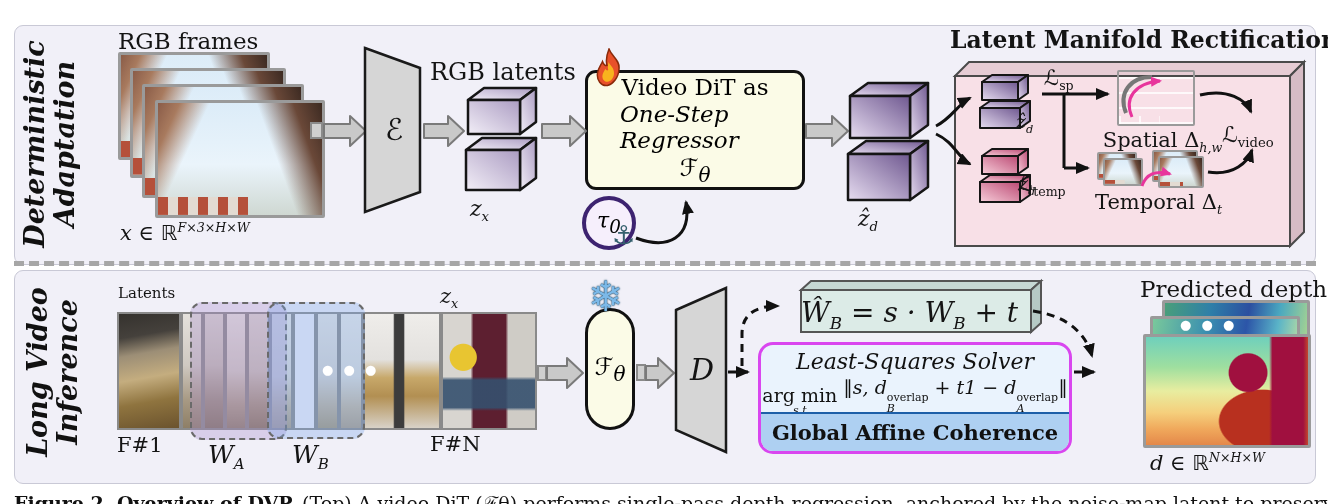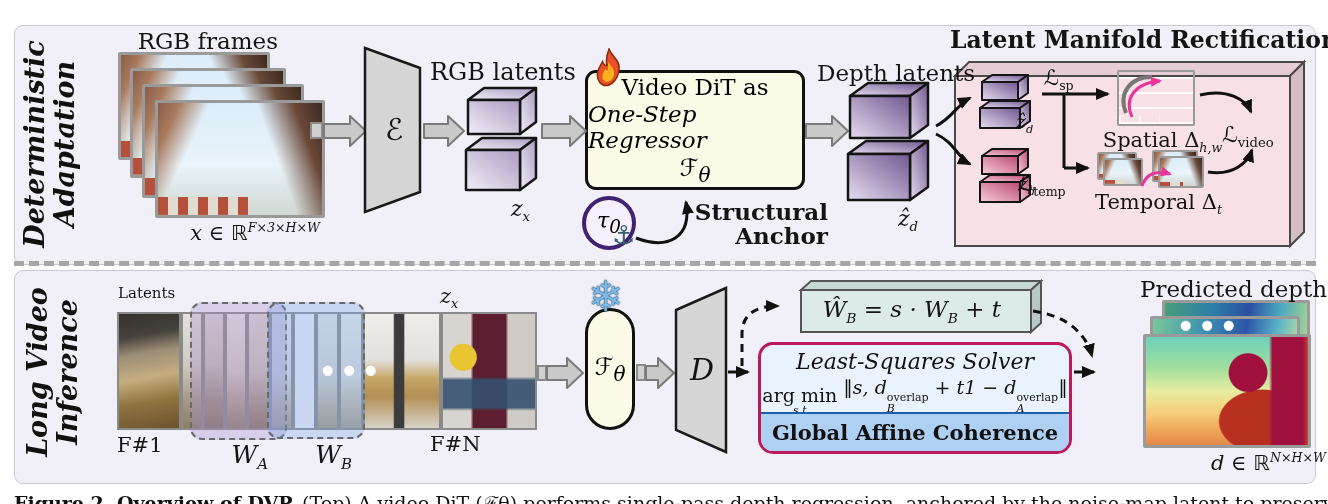--- a/index.html
+++ b/index.html
@@ -8,21 +8,21 @@
   #page{position:absolute;inset:0;width:1328px;height:504px;}
 
   .panel{position:absolute;left:14px;width:1300px;background:#f1f0f8;
          border:1.5px solid #c9c9d6;border-radius:9px;z-index:0;}
   #panel-top{top:25px;height:238px;}
   #panel-bottom{top:270px;height:212px;}
   #divider{position:absolute;left:14px;top:261px;width:1302px;height:0;
            border-top:5px dashed #a6a6a6;z-index:1;}
 
   .lbl{position:absolute;color:#141414;z-index:5;white-space:nowrap;}
-  .center{text-align:right;}
+  .center{text-align:left;}
   .it{font-style:italic;}
   .b{font-weight:bold;}
   .scr{font-family:"DejaVu Sans","Liberation Sans",sans-serif;}
   .lbl sub{font-size:0.6em;}
   .lbl sup{font-size:0.6em;margin-top:21px;}
 
   .side-label{position:absolute;z-index:5;font-weight:bold;font-style:italic;
               text-align:center;line-height:1.12;color:#111;transform:rotate(-90deg);}
 
   .ph{position:absolute;border:3px solid #9a9a9a;border-radius:2px;z-index:2;box-sizing:border-box;}
@@ -35,28 +35,28 @@
   #win-b{left:267px;top:302px;width:98px;height:137px;background:rgba(122,168,235,0.34);}
 
   .dots{position:absolute;z-index:6;color:#ffffff;font-size:13px;letter-spacing:3px;
         font-family:"DejaVu Sans",sans-serif;}
 
   
   #dit-box{left:585px;top:70px;width:220px;height:120px;background:#fbfbe7;
            border:3px solid #111;border-radius:11px;display:flex;flex-direction:column;
            align-items:center;justify-content:center;gap:1px;}
   #dit-box .l1{font-size:23px;}
-  #dit-box .l2{font-size:23px;font-style:italic;}
+  #dit-box .l2{font-size:23px;font-style:italic;padding-left:32px;}
   #dit-box .l3{font-size:24px;}
   #pill-box{left:585px;top:308px;width:50px;height:122px;background:#fbfbe7;
             border:3px solid #111;border-radius:25px;display:flex;align-items:center;justify-content:center;}
   #tau-circle{left:582px;top:196px;width:54px;height:54px;border-radius:50%;
               background:#f6effc;border:4.5px solid #3d2370;display:flex;align-items:center;justify-content:center;}
   #solver-box{left:758px;top:342px;width:314px;height:112px;background:#eaf3fd;
-              border:3px solid #be185d;border-radius:15px;overflow:hidden;}
+              border:3px solid #d946ef;border-radius:15px;overflow:hidden;}
   #solver-title{position:absolute;left:0;top:4px;width:100%;text-align:center;
                 font-style:italic;font-size:22px;color:#111;}
   #solver-formula{position:absolute;left:0;top:31px;width:100%;text-align:center;
                   font-size:19px;color:#111;}
   #solver-band{position:absolute;left:0;bottom:0;width:100%;height:37px;background:#aed0f2;
                border-top:2.5px solid #1d5fa8;display:flex;align-items:center;justify-content:center;
                font-weight:bold;font-size:21px;color:#111;}
   .ss{display:inline-flex;flex-direction:column;align-items:flex-start;
       font-size:11px;line-height:1.0;vertical-align:-7px;font-style:normal;}
   .ss .up{font-style:normal;}
@@ -304,44 +304,39 @@
         </span>
     </div>
     <div id="solver-band">Global Affine Coherence</div>
   </div>
 
   <div class="lbl center" style="left:118px;top:28px;width:160px;font-size:23px;">RGB frames</div>
   <div class="lbl center it" style="left:120px;top:220px;width:200px;font-size:21px;"><span>x ∈ </span><span class="scr" style="font-style:normal;">ℝ</span><sup>F×3×H×W</sup></div>
   <div class="lbl scr" style="left:374px;top:112px;width:40px;text-align:center;font-size:30px;">ℰ</div>
   <div class="lbl center" style="left:430px;top:58px;width:140px;font-size:24px;">RGB latents</div>
   <div class="lbl center it" style="left:470px;top:196px;width:60px;font-size:22px;"><span>z</span><sub>x</sub></div>
-  <div class="lbl center b" style="left:668px;top:200px;width:160px;font-size:23px;line-height:1.05;white-space:normal;">
-      <div>Structural</div>
-      <div>Anchor</div>
-    </div>
-  <div class="lbl center" style="left:815px;top:60px;width:160px;font-size:23px;">Depth latents</div>
   <div class="lbl center it" style="left:858px;top:206px;width:60px;font-size:22px;"><span>ẑ</span><sub>d</sub></div>
   <div class="lbl center b" style="left:950px;top:26px;width:345px;font-size:23.5px;">Latent Manifold Rectification</div>
 
   <div class="lbl it" style="left:1016px;top:110px;font-size:19px;"><span>ẑ</span><sub>d</sub></div>
   <div class="lbl it" style="left:1018px;top:172px;font-size:19px;"><span>z</span><sub>d</sub></div>
   <div class="lbl" style="left:1044px;top:66px;font-size:21px;"><span class="scr">ℒ</span><sub>sp</sub></div>
   <div class="lbl" style="left:1018px;top:172px;font-size:21px;"><span class="scr">ℒ</span><sub>temp</sub></div>
   <div class="lbl" style="left:1100px;top:128px;width:125px;text-align:center;font-size:21px;"><span>Spatial Δ</span><sub class="it">h,w</sub></div>
   <div class="lbl" style="left:1095px;top:190px;width:118px;text-align:center;font-size:21px;"><span>Temporal Δ</span><sub class="it">t</sub></div>
   <div class="lbl" style="left:1222px;top:122px;font-size:22px;"><span class="scr">ℒ</span><sub>video</sub></div>
 
   <div class="lbl" style="left:118px;top:284px;font-size:15px;">Latents</div>
   <div class="lbl it" style="left:440px;top:284px;font-size:21px;"><span>z</span><sub>x</sub></div>
   <div class="lbl" style="left:117px;top:433px;font-size:21px;">F#1</div>
   <div class="lbl" style="left:430px;top:432px;font-size:21px;">F#N</div>
   <div class="lbl center it" style="left:208px;top:440px;width:60px;font-size:25px;"><span>W</span><sub>A</sub></div>
   <div class="lbl center it" style="left:292px;top:440px;width:60px;font-size:25px;"><span>W</span><sub>B</sub></div>
   <div class="lbl it" style="left:690px;top:352px;font-size:30px;">D</div>
-  <div class="lbl center it" style="left:801px;top:296px;width:200px;font-size:23px;"><span>Ŵ</span><sub>B</sub><span> = s · </span><span>W</span><sub>B</sub><span> + t</span></div>
+  <div class="lbl center it" style="left:801px;top:296px;width:200px;font-size:28px;"><span>Ŵ</span><sub>B</sub><span> = s · </span><span>W</span><sub>B</sub><span> + t</span></div>
   <div class="lbl center" style="left:1140px;top:276px;width:160px;font-size:23px;">Predicted depth</div>
   <div class="lbl center it" style="left:1150px;top:450px;width:176px;font-size:21px;"><span>d ∈ </span><span class="scr" style="font-style:normal;">ℝ</span><sup>N×H×W</sup></div>
 
   <div id="caption">
     <span class="b">Figure 2. Overview of DVP.</span><span> (Top) A video DiT (ℱθ) performs single-pass depth regression, anchored by the noise-map latent to preserve structural priors of the base model.</span>
   </div>
 
 </div>
 
 </body></html>

